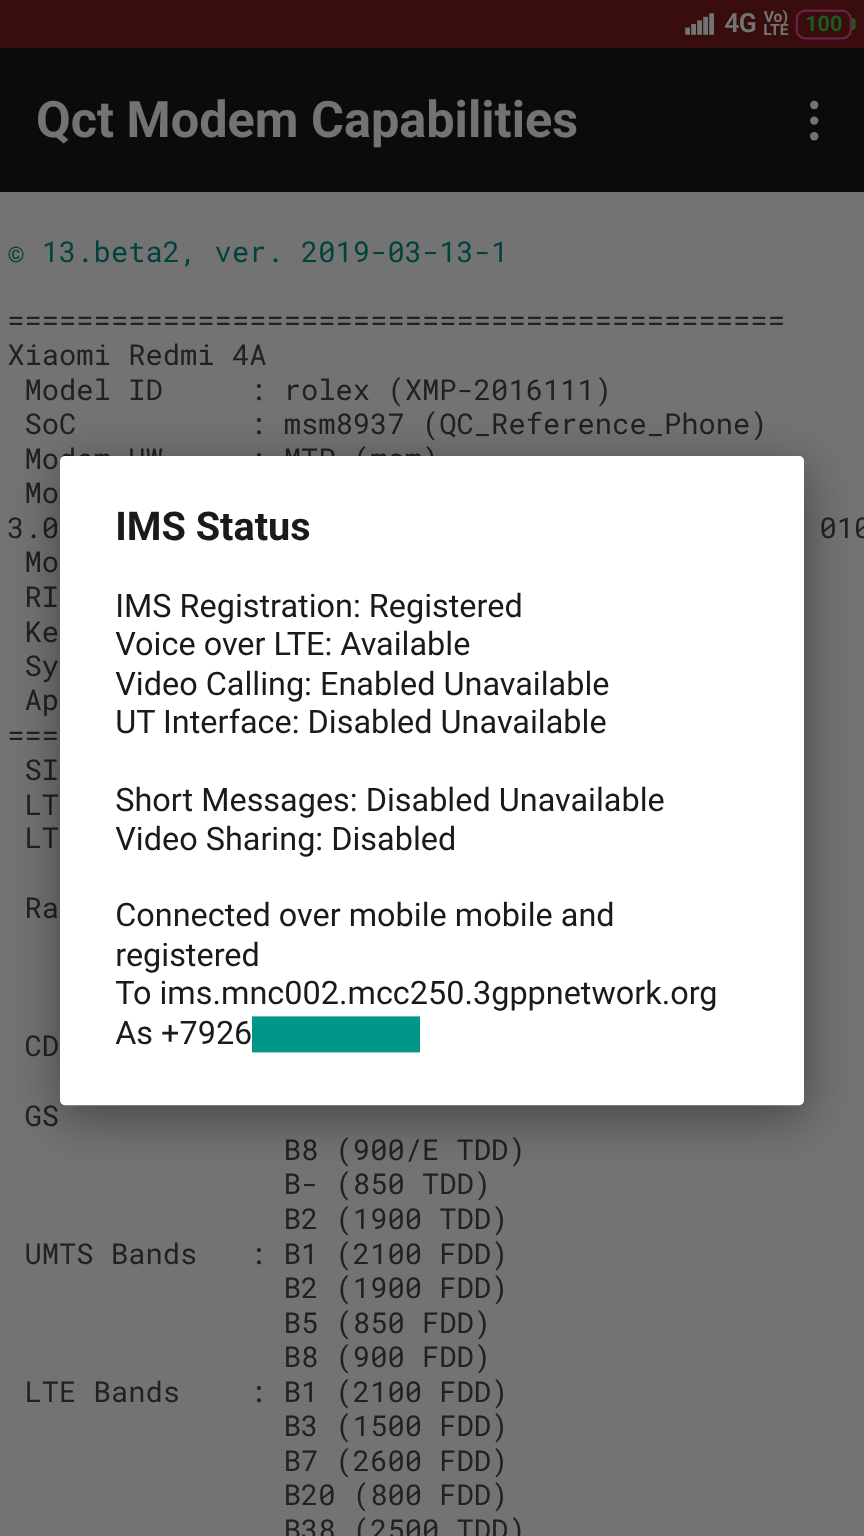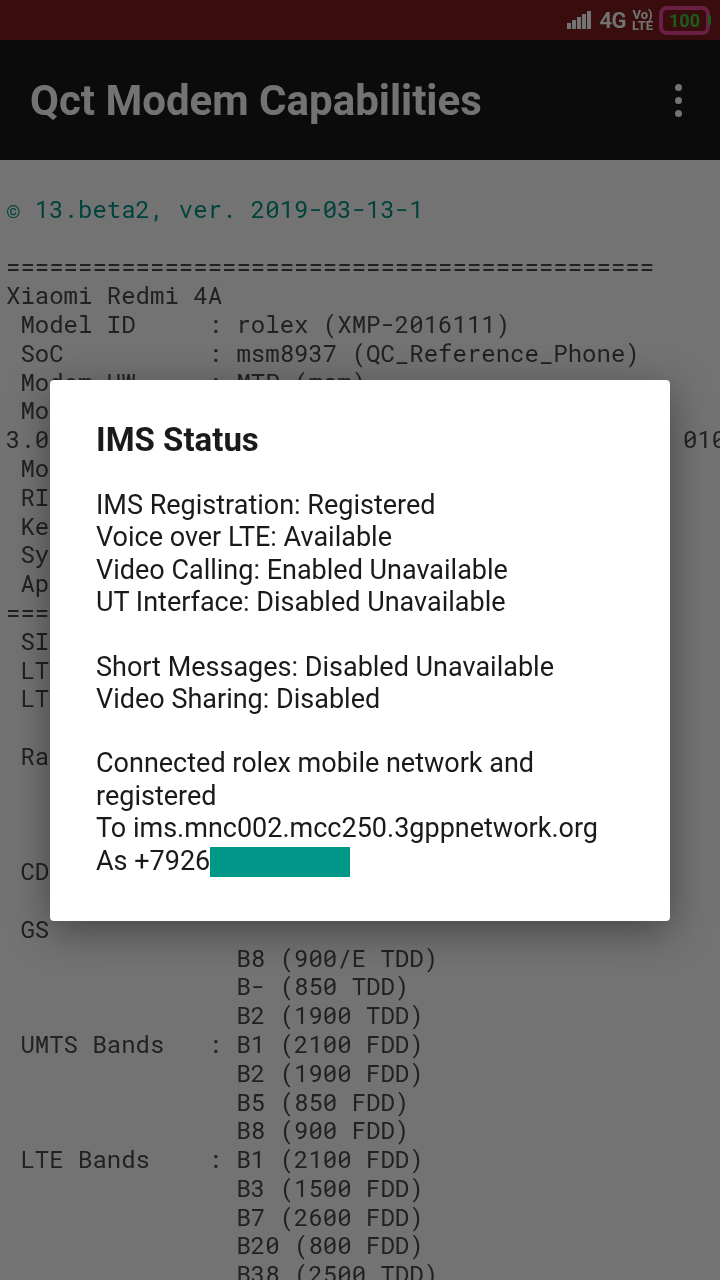--- a/index.html
+++ b/index.html
@@ -20,21 +20,21 @@
       padding: 0 10px;
       gap: 6px;
       color: #fff;
     }
     .signal-icon { display: flex; align-items: flex-end; gap: 1px; margin-right: 2px; }
     .signal-bar { width: 4px; background: #fff; }
     .b1 { height: 6px; } .b2 { height: 9px; } .b3 { height: 12px; } .b4 { height: 15px; } .b5 { height: 18px; }
     .network-label { font-size: 22px; font-weight: 600; letter-spacing: -0.5px; }
     .volte-label { font-size: 13px; line-height: 11px; font-weight: 700; }
     .battery-badge {
-      border: 4px solid #ec4899;
+      border: 2px solid #ec4899;
       border-radius: 8px;
       padding: 0 6px;
       font-size: 18px;
       font-weight: 700;
       color: #3ec93e;
       position: relative;
     }
     .battery-badge::after {
       content: "";
       position: absolute;
@@ -166,18 +166,18 @@
     <div class="dialog-title">IMS Status</div>
     <div class="dialog-body">
       <div>IMS Registration: Registered</div>
       <div>Voice over LTE: Available</div>
       <div>Video Calling: Enabled Unavailable</div>
       <div>UT Interface: Disabled Unavailable</div>
       <div style="height:32px"></div>
       <div>Short Messages: Disabled Unavailable</div>
       <div>Video Sharing: Disabled</div>
       <div style="height:32px"></div>
-      <div>Connected rolex mobile network and registered</div>
+      <div>Connected over mobile mobile and registered</div>
       <div>To ims.mnc002.mcc250.3gppnetwork.org</div>
       <div><span>As +7926</span><span class="redact"></span></div>
     </div>
   </div>
 </div>
 
 </body></html>

